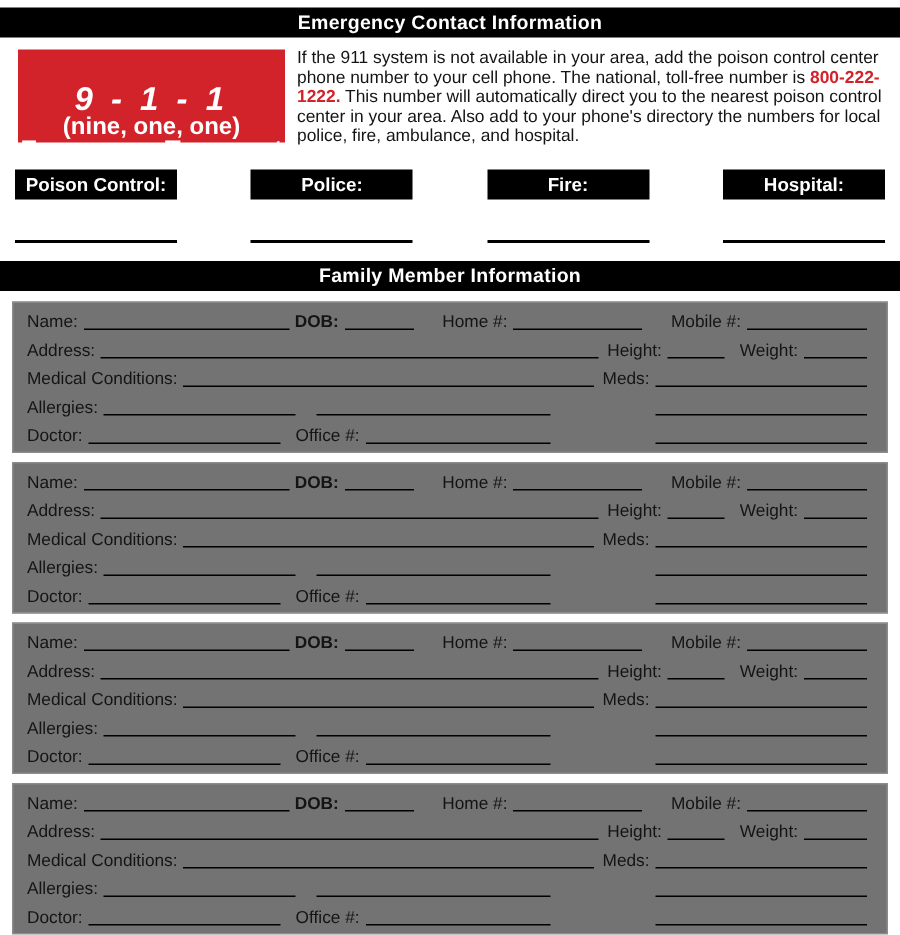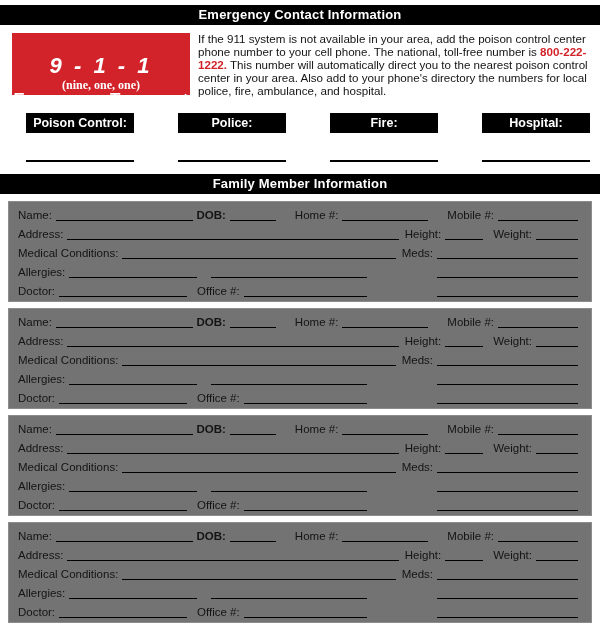--- a/index.html
+++ b/index.html
@@ -15,29 +15,29 @@
   #bar1{margin-top:5px;margin-bottom:8px;}
   #bar2{margin-top:12px;margin-bottom:7px;}
 
   
   .top-row{display:flex;margin-left:12px;}
   .badge{
     width:178px;height:62px;background:#D2232A;color:#fff;text-align:center;
     flex:none;
   }
   .badge-number{font-size:22px;font-weight:bold;line-height:25px;padding-top:20px;letter-spacing:3px;font-style:italic;}
-  .badge-words{font-size:12px;font-weight:bold;line-height:14px;font-family:Liberation Serif, serif;}
+  .badge-words{font-size:16px;font-weight:bold;line-height:14px;}
   .badge-caption{font-size:17px;font-weight:bold;line-height:15px;}
   .para{
     margin-left:8px;width:397px;font-size:11.6px;line-height:13px;margin-top:-1px;color:#141414;
   }
   .para .phone{color:#D2232A;font-weight:bold;}
 
   
-  .contacts{display:flex;justify-content:space-between;padding:0 10px;margin-top:16px;margin-left:16px;}
+  .contacts{display:flex;justify-content:space-between;padding:0 10px;margin-top:16px;}
   .contact-col{width:108px;flex:none;}
   .contact-box{
     background:#000;color:#fff;font-weight:bold;font-size:12.5px;
     height:20px;line-height:20px;text-align:center;white-space:nowrap;
   }
   .contact-line{height:27px;border-bottom:2px solid #000;}
 
   
   .member{
     border:1px solid #8C8C8C;margin:0 8px 6px 8px;

